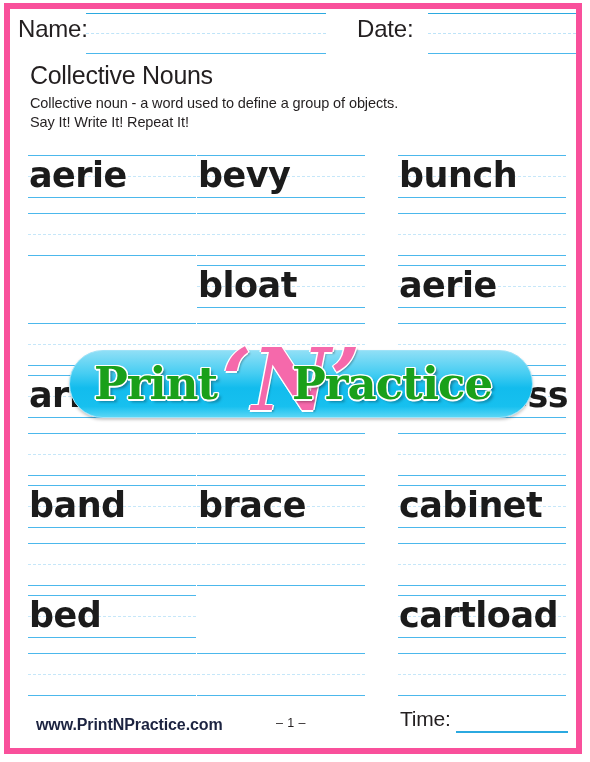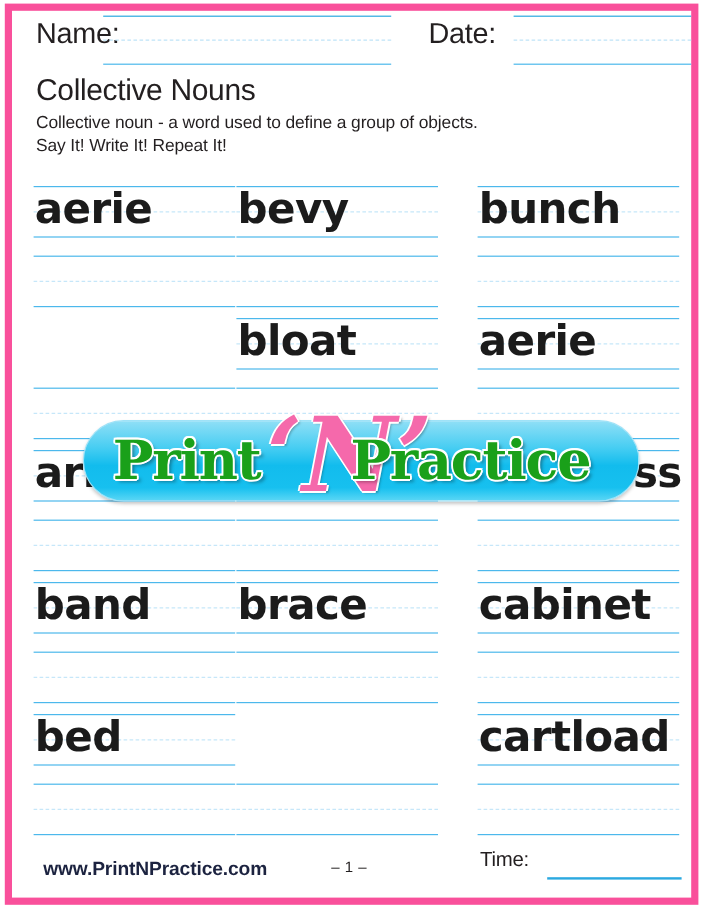--- a/index.html
+++ b/index.html
@@ -48,21 +48,21 @@
     height: 52px;
   }
   .fieldlabel {
     position: absolute;
     font-size: 24px;
     color: #231f20;
     letter-spacing: -0.2px;
     line-height: 1;
     white-space: nowrap;
   }
-  .name-label { left: 20px; top: 8px; }
+  .name-label { left: 8px; top: 8px; }
   .date-label { left: 347px; top: 8px; }
 
   
   .rule-group {
     position: absolute;
     box-sizing: border-box;
   }
   .rule-solid {
     position: absolute;
     left: 0;
@@ -243,21 +243,21 @@
     top: 11px;
     font-size: 12.5px;
     color: #231f20;
     letter-spacing: 0.4px;
     white-space: nowrap;
   }
   #time-label {
     position: absolute;
     left: 372px;
     top: 2px;
-    font-size: 17px;
+    font-size: 21px;
     color: #231f20;
     letter-spacing: -0.2px;
     white-space: nowrap;
   }
   #time-rule {
     position: absolute;
     left: 428px;
     top: 26px;
     width: 112px;
     height: 0;

